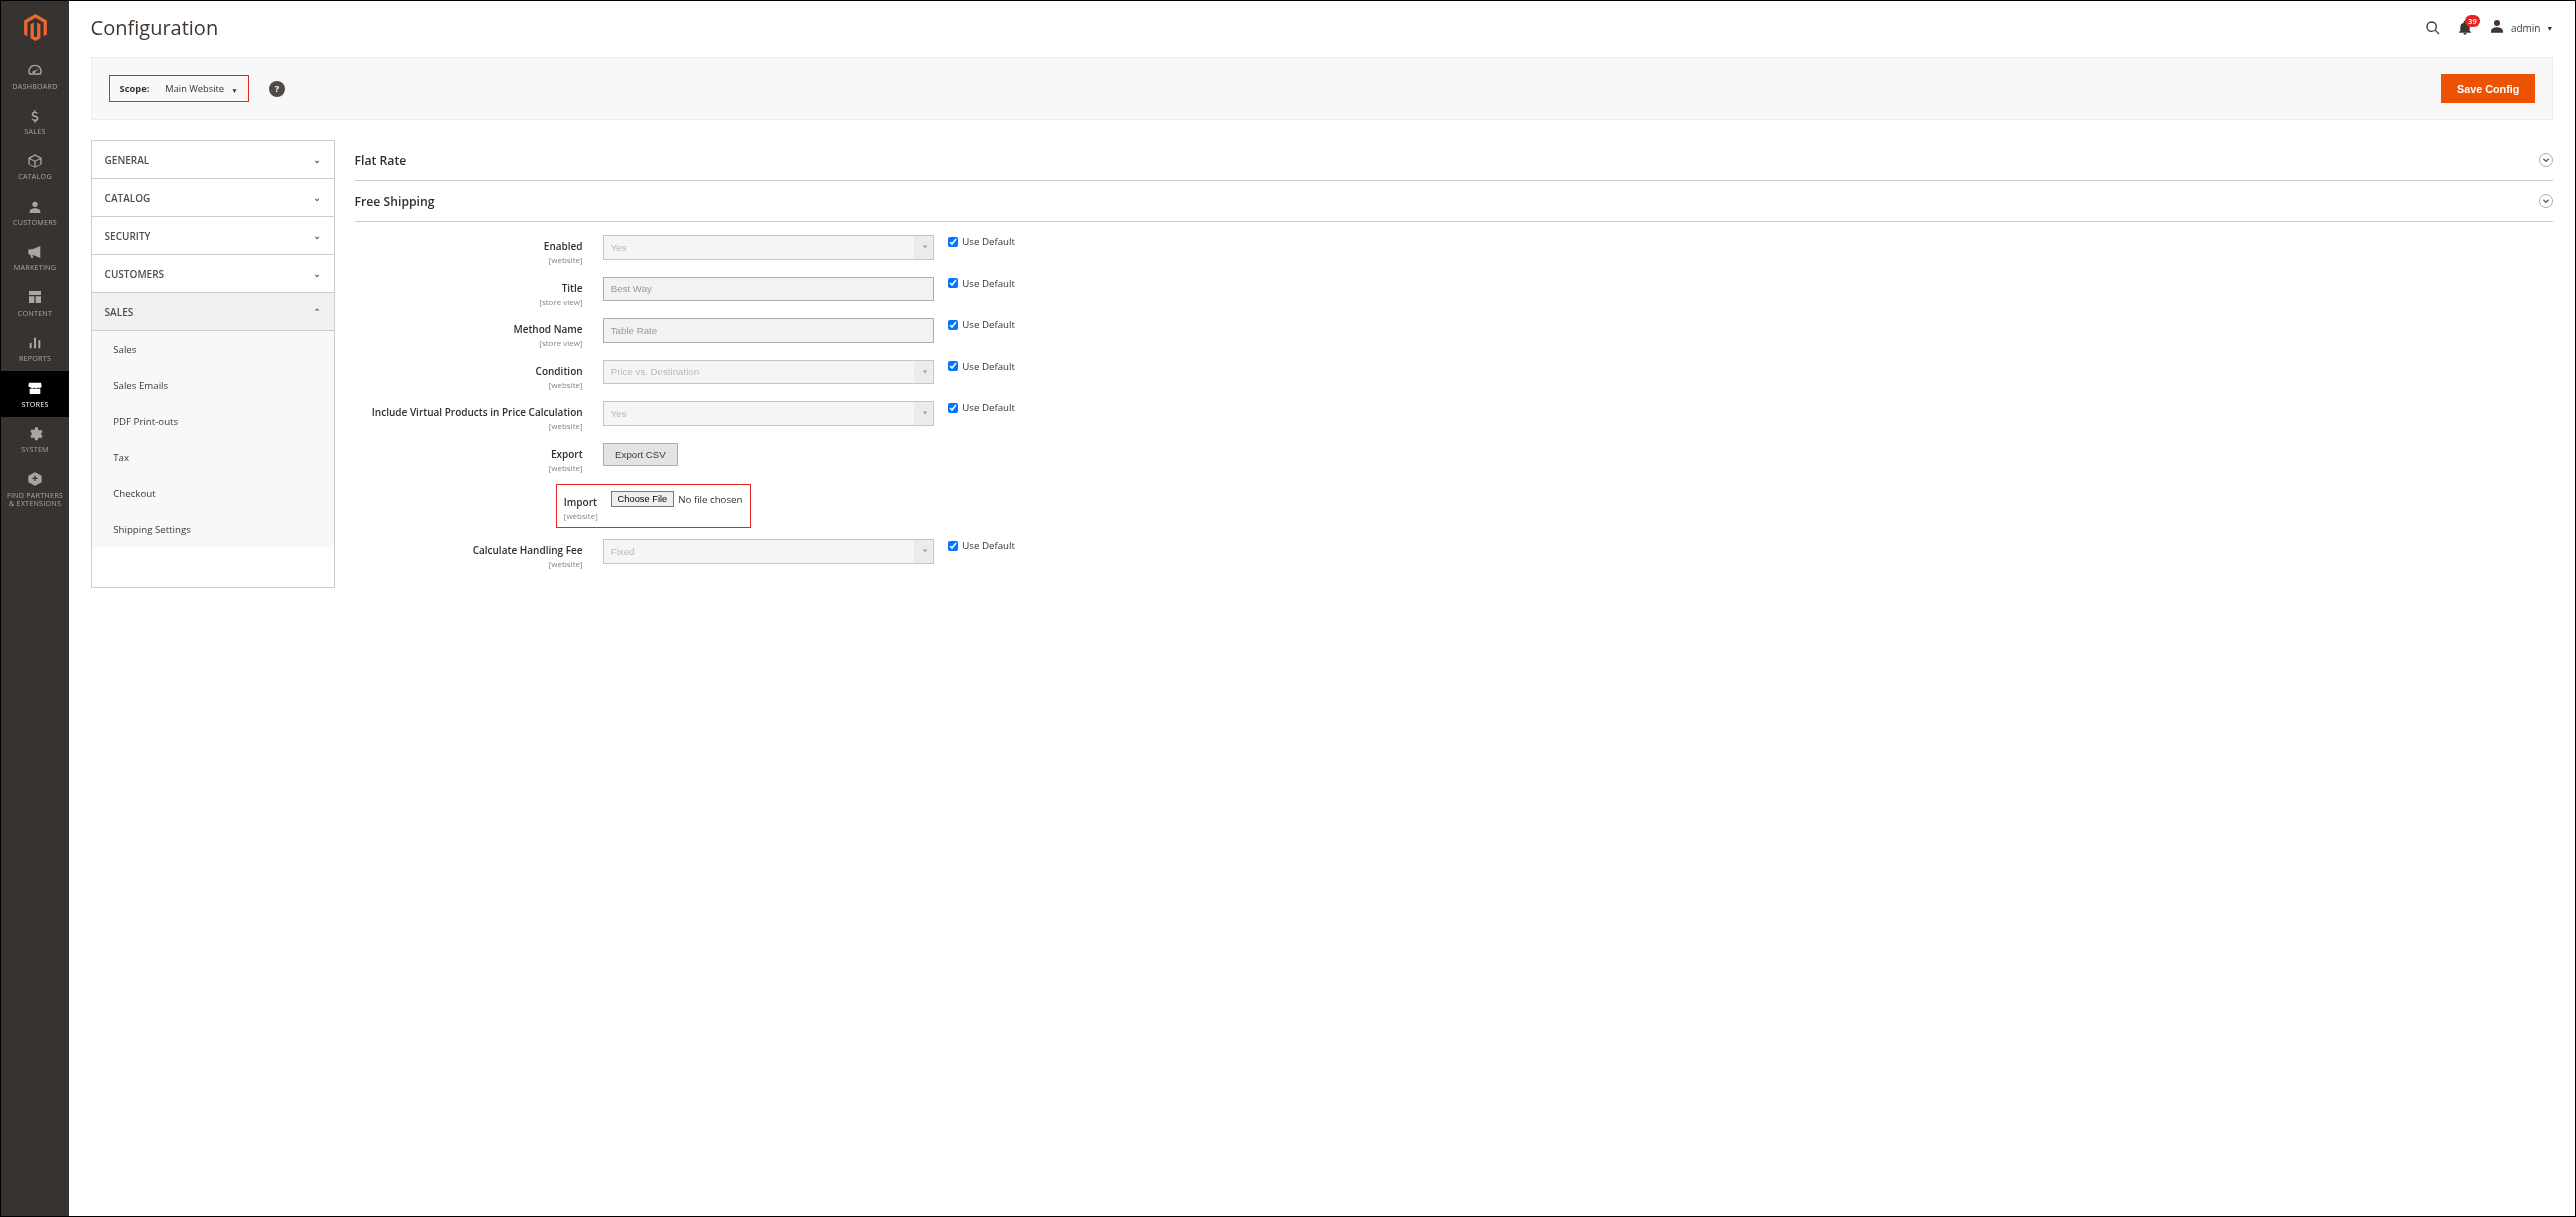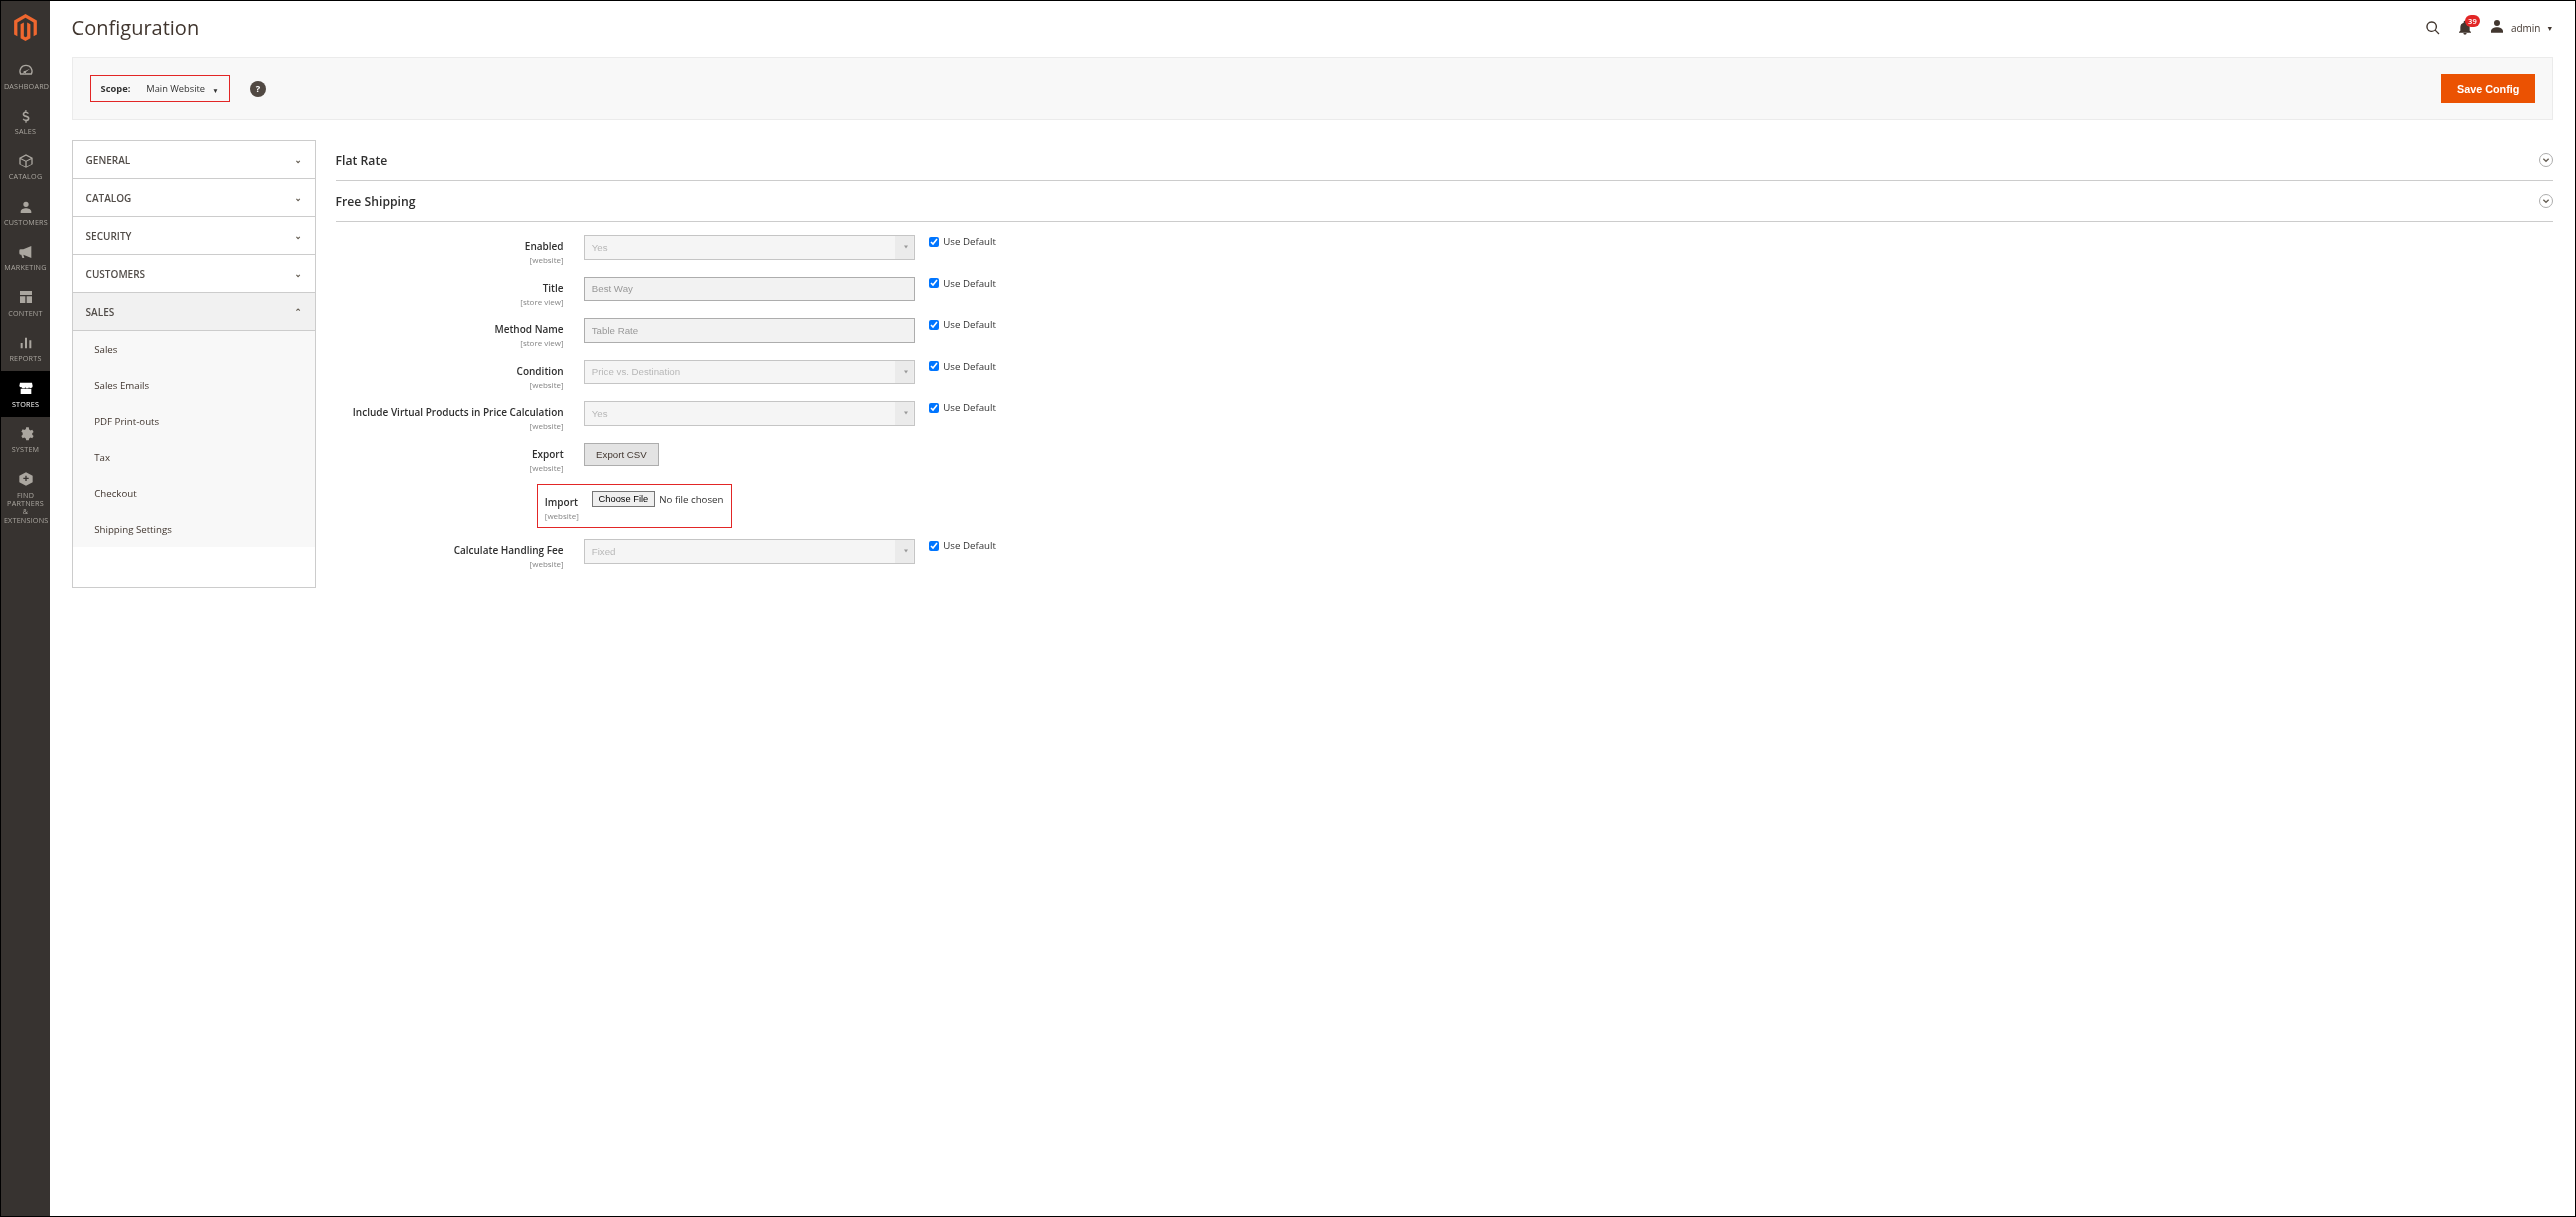--- a/index.html
+++ b/index.html
@@ -10,21 +10,21 @@
   background: #fff;
   overflow: hidden;
 }
 .app {
   display: flex;
   height: 100vh;
   border: 1.4px solid #000;
 }
 
 .nav {
-  width: 49px;
+  width: 68px;
   background: #373330;
   display: flex;
   flex-direction: column;
   flex-shrink: 0;
 }
 .nav-logo {
   height: 52px;
   display: flex;
   align-items: center;
   justify-content: center;

